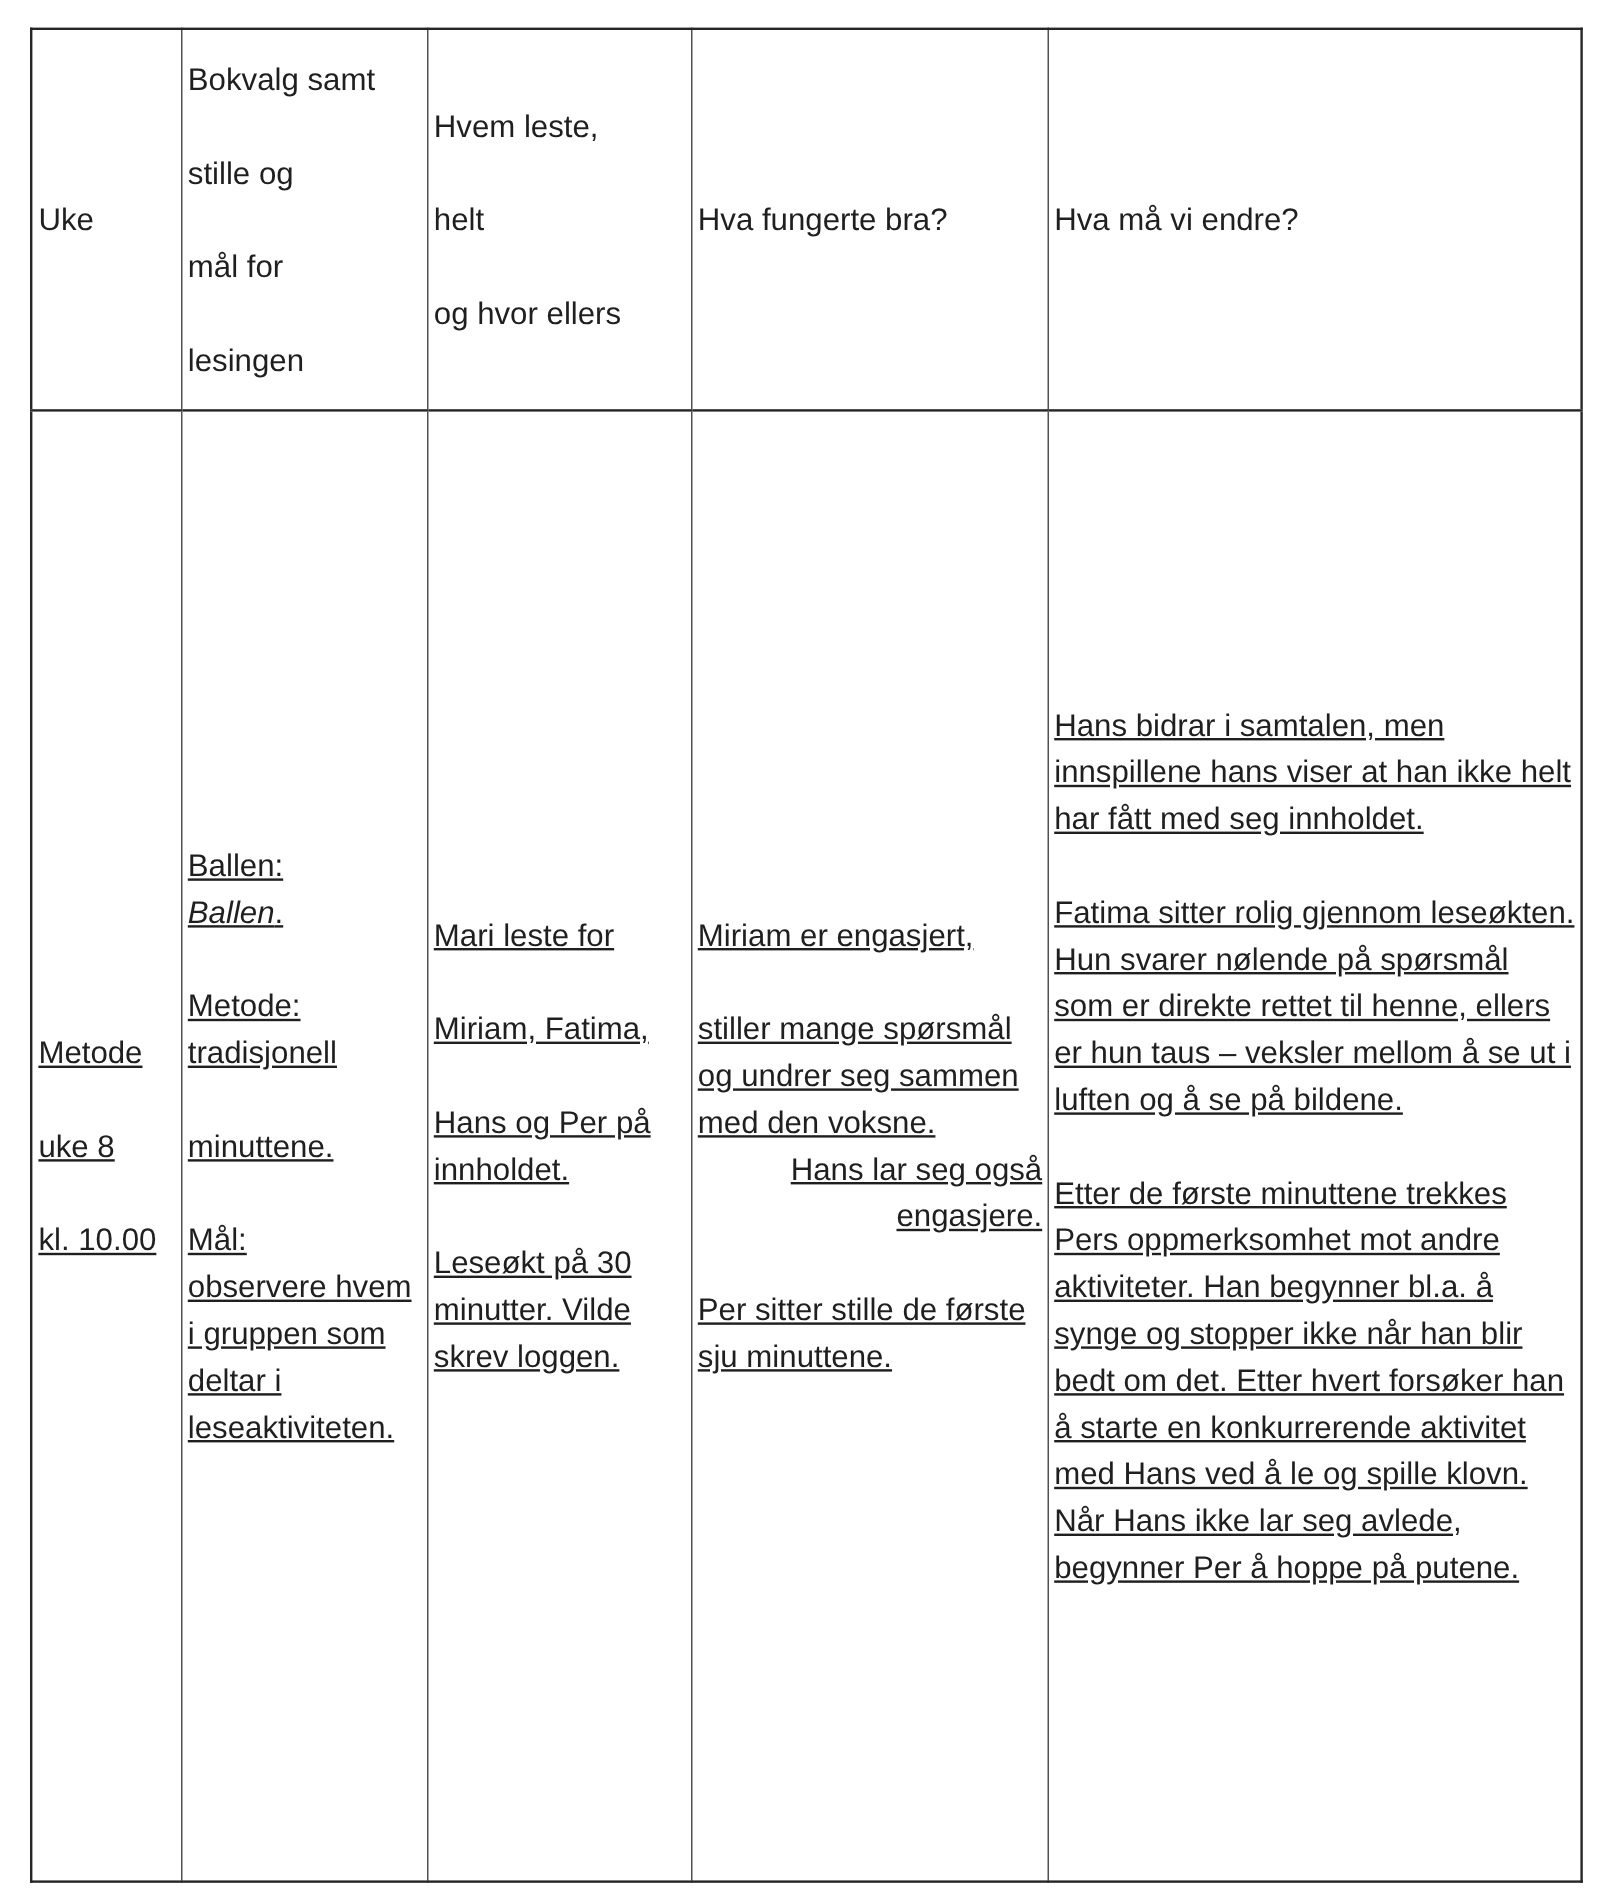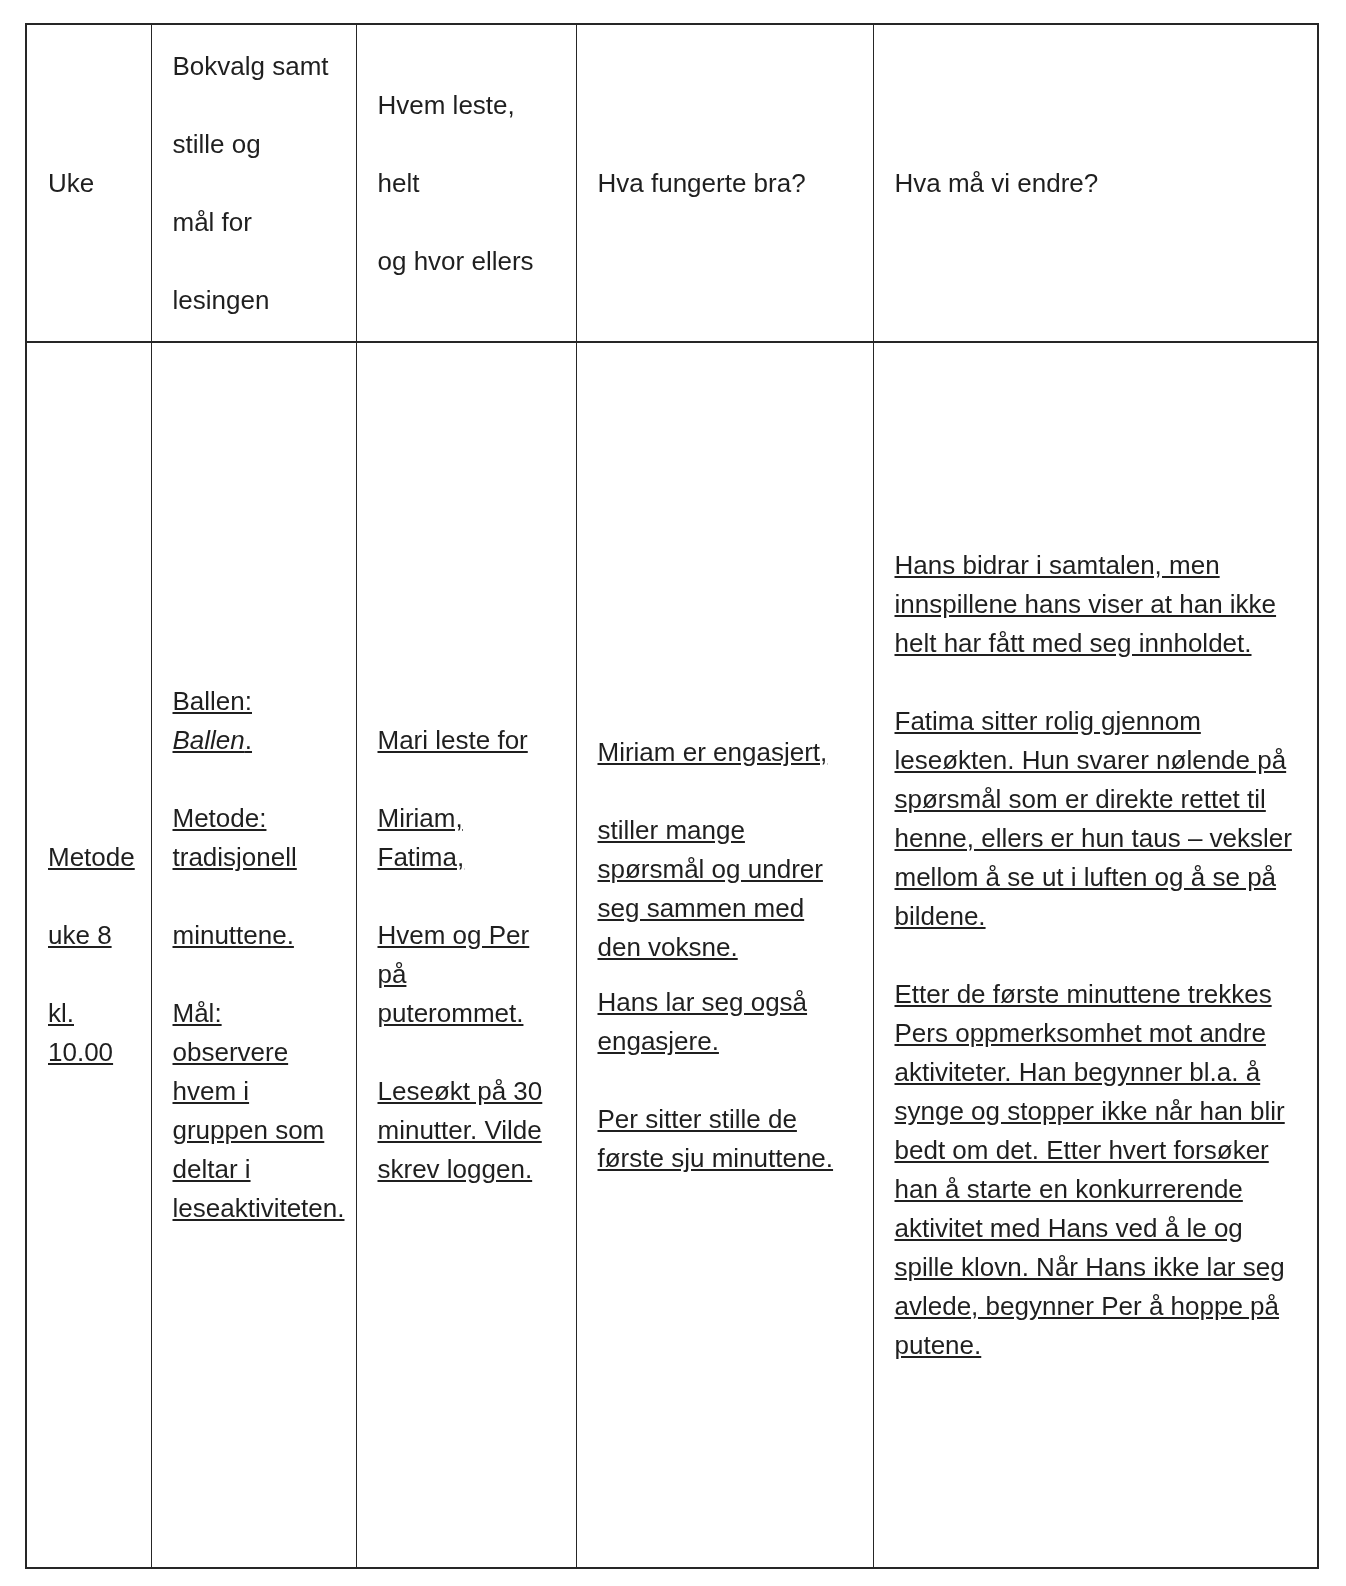--- a/index.html
+++ b/index.html
@@ -65,27 +65,28 @@
   .col-bokvalg  { width: 205px; }
   .col-hvem     { width: 220px; }
   .col-bra      { width: 297px; }
   .col-endre    { width: 445px; }
 
   .cell-stack {
     display: block;
   }
   .para {
     display: block;
-    margin: 16px;
+    margin: 0;
   }
   .para + .para {
     margin-top: 1.5em;
   }
   .para.tight + .para.tight {
     margin-top: 0;
+    text-align: right;
   }
   .line {
     display: block;
   }
   .title-italic {
     font-style: italic;
   }
 </style>
 </head>
 <body>
@@ -160,21 +161,21 @@
               <span class="line">Mål:</span>
               <span class="line">observere hvem i gruppen som deltar i leseaktiviteten.</span>
             </span>
           </span>
         </td>
 
         <td>
           <span class="cell-stack">
             <span class="para">Mari leste for</span>
             <span class="para">Miriam, Fatima,</span>
-            <span class="para">Hvem og Per på puterommet.</span>
+            <span class="para">Hans og Per på innholdet.</span>
             <span class="para">Leseøkt på 30 minutter. Vilde skrev loggen.</span>
           </span>
         </td>
 
         <td>
           <span class="cell-stack">
             <span class="para">Miriam er engasjert,</span>
             <span class="para tight">stiller mange spørsmål og undrer seg sammen med den voksne.</span>
             <span class="para tight">Hans lar seg også engasjere.</span>
             <span class="para">Per sitter stille de første sju minuttene.</span>

